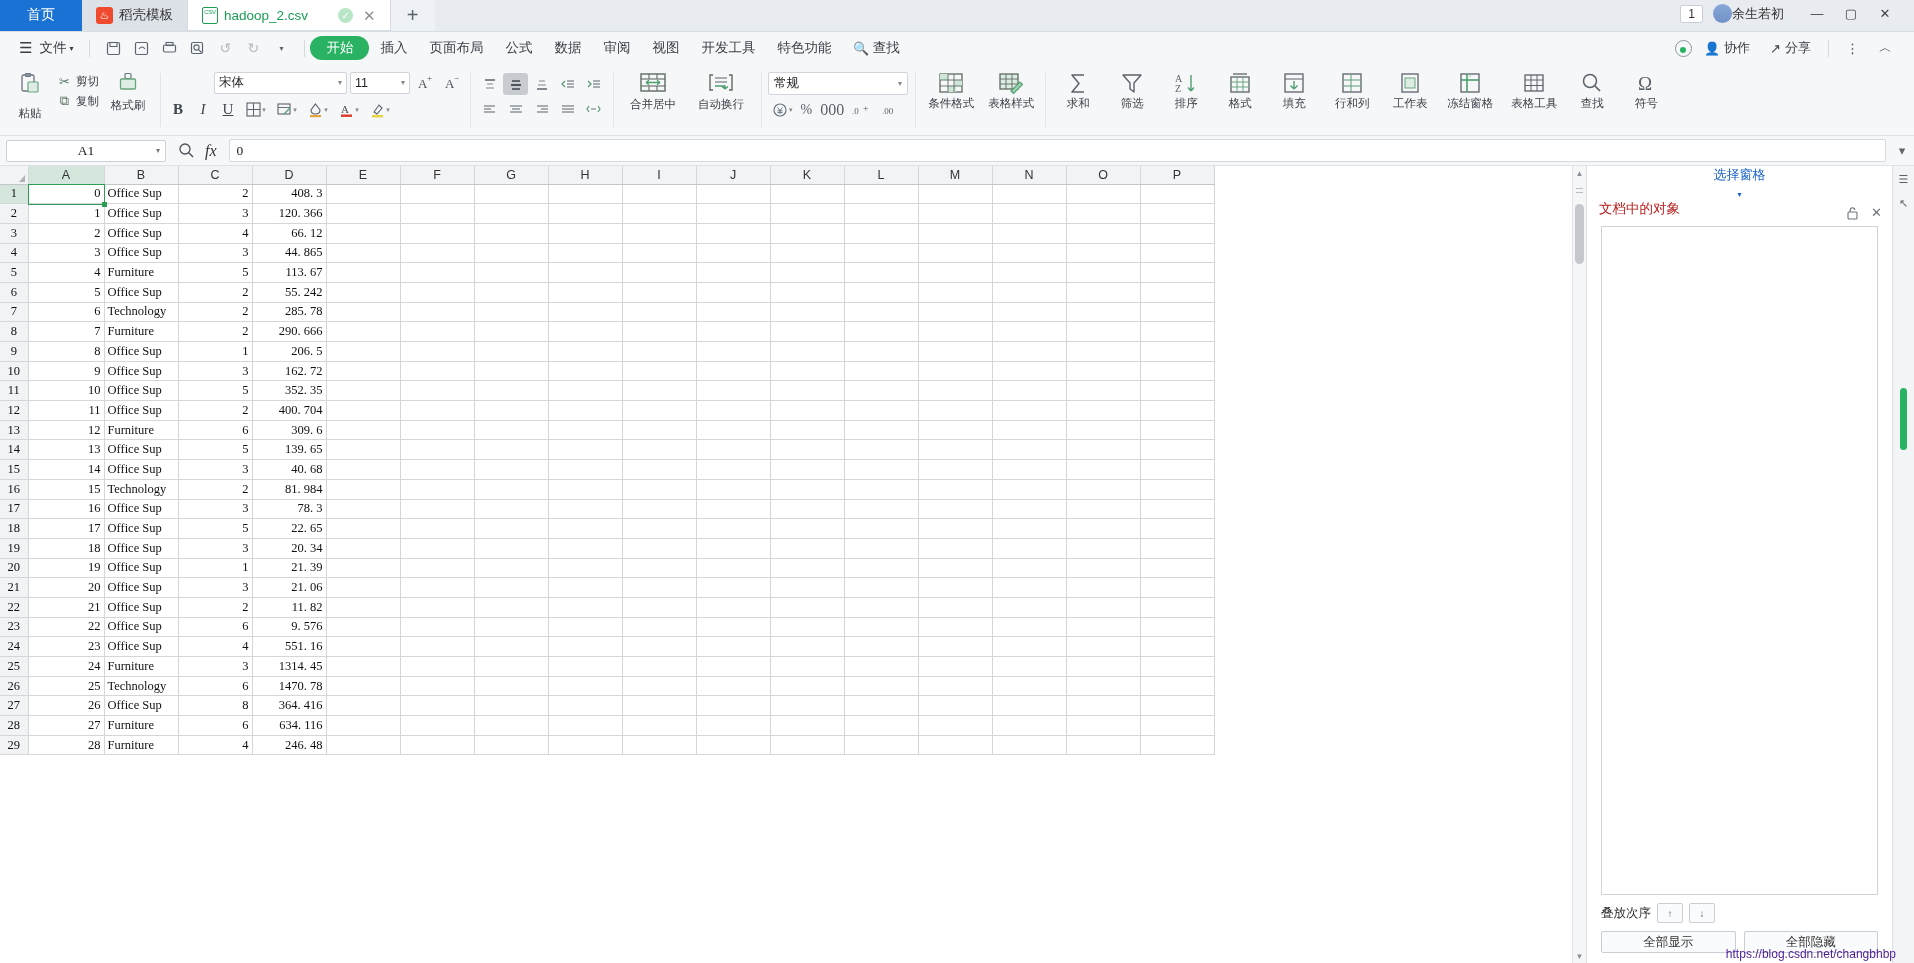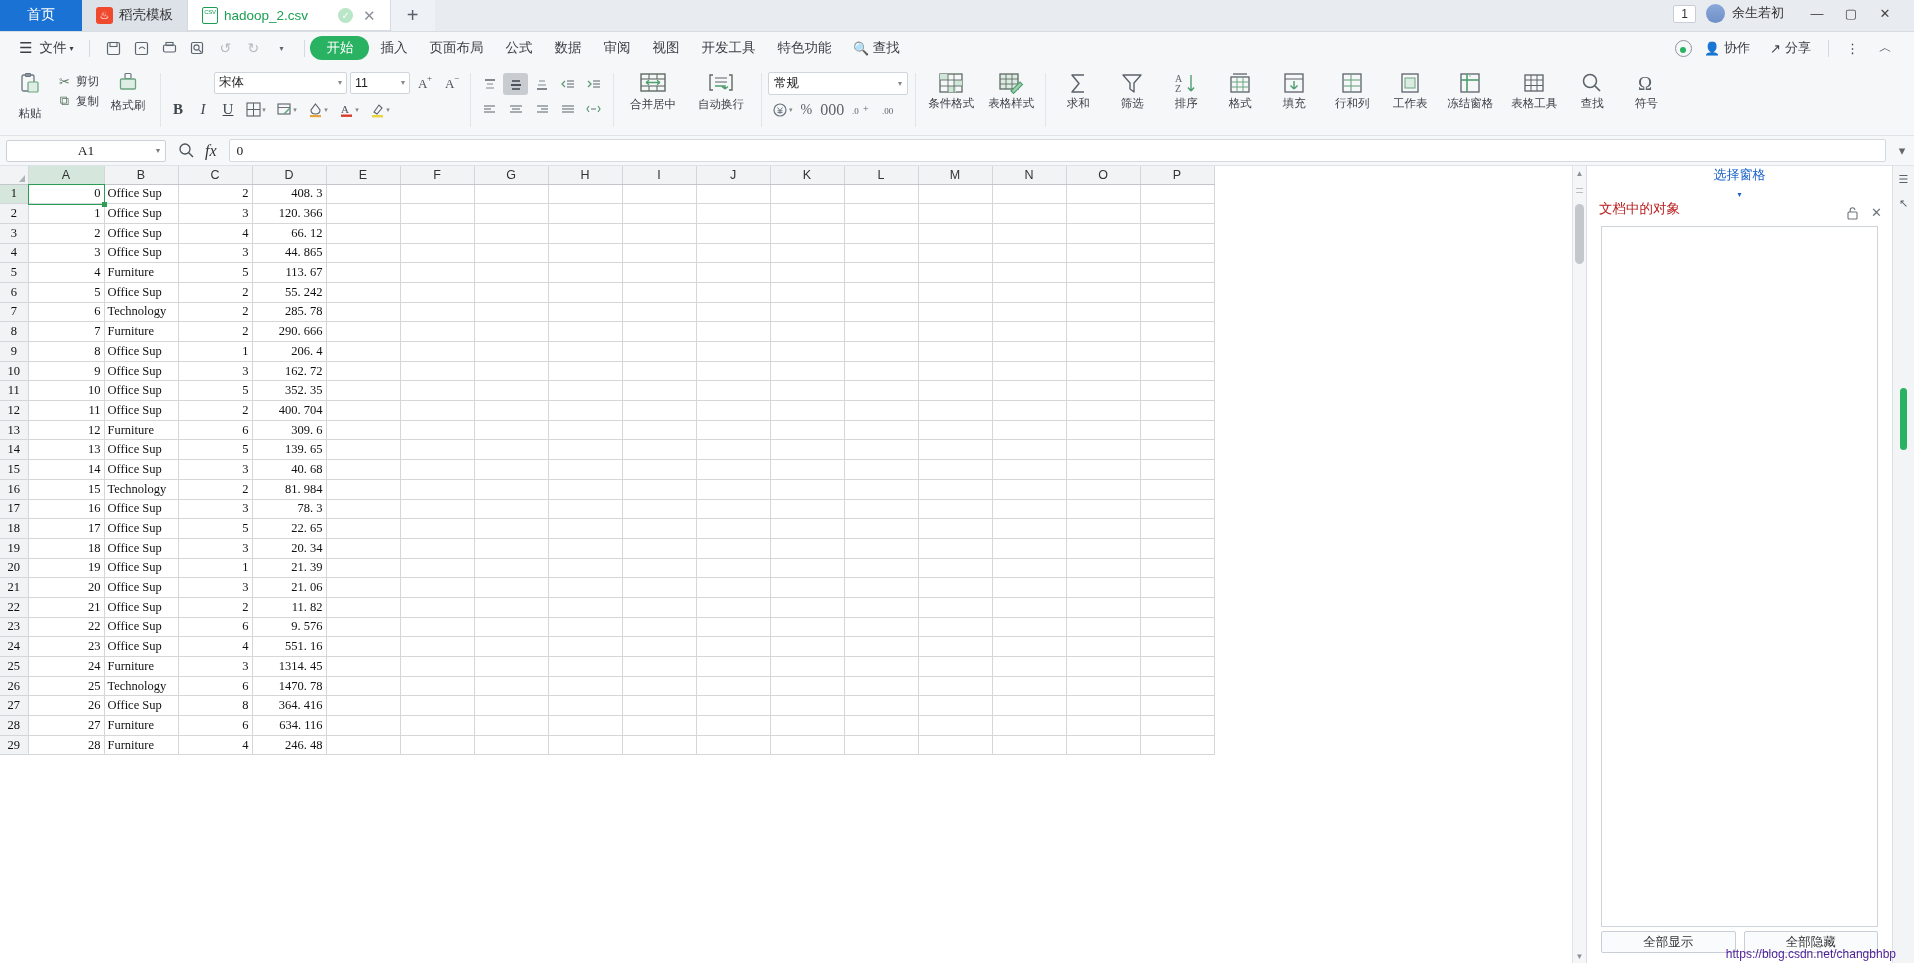--- a/index.html
+++ b/index.html
@@ -50,21 +50,21 @@
     color:#5a6069;font-size:20px;background:#eef1f5;
   }
   .tabbar-right {
     margin-left:auto; display:flex; align-items:center; gap:10px;
     padding:0 12px 3px 0; height:32px;
   }
   .ndoc {
     background:#fff;border:1px solid #c9ced6;border-radius:2px;
     font-size:12px;color:#333;padding:1px 7px;
   }
-  .avatar-wrap { display:flex;align-items:flex-start;gap:7px; }
+  .avatar-wrap { display:flex;align-items:center;}
   .avatar {
     width:19px;height:19px;border-radius:50%;
     background:linear-gradient(#8aa8d8,#6f90c8);
   }
   .uname { font-size:13px;color:#333; }
   .wbtns { display:flex; gap:0; margin-left:6px; }
   .wbtn { width:34px;height:28px;display:flex;align-items:center;justify-content:center;
      color:#444;font-size:13px; }
 
   
@@ -978,21 +978,21 @@
             <td></td>
             <td></td>
             <td></td>
             <td></td>
           </tr>
           <tr>
             <td class="rowhdr">9</td>
             <td class="num">8</td>
             <td class="txt">Office Sup</td>
             <td class="num">1</td>
-            <td class="num">206. 4</td>
+            <td class="num">206. 5</td>
             <td></td>
             <td></td>
             <td></td>
             <td></td>
             <td></td>
             <td></td>
             <td></td>
             <td></td>
             <td></td>
             <td></td>
@@ -1400,20 +1400,25 @@
           <svg width="13" height="14" viewBox="0 0 13 14">
               <rect x="2" y="6" width="9" height="7" rx="1" fill="none" stroke="#6d737b" stroke-width="1.1"></rect>
               <path d="M4.2 6 V4 a2.3 2.3 0 0 1 4.6 0" fill="none" stroke="#6d737b" stroke-width="1.1"></path>
             </svg>
         </span>
         <span style="font-size:13px;">✕</span>
       </span>
     </div>
     <div class="pane-sub">文档中的对象</div>
     <div class="pane-list"></div>
+    <div class="pane-order">
+      <span class="lbl">叠放次序</span>
+      <span class="ordbtn">↑</span>
+      <span class="ordbtn">↓</span>
+    </div>
     <div class="pane-foot">
       <span class="footbtn">全部显示</span>
       <span class="footbtn">全部隐藏</span>
     </div>
   </div>
 
   <div class="rail">
     <div class="rbtn">☰</div>
     <div class="rbtn">↖</div>
     <div class="rthumb"></div>

